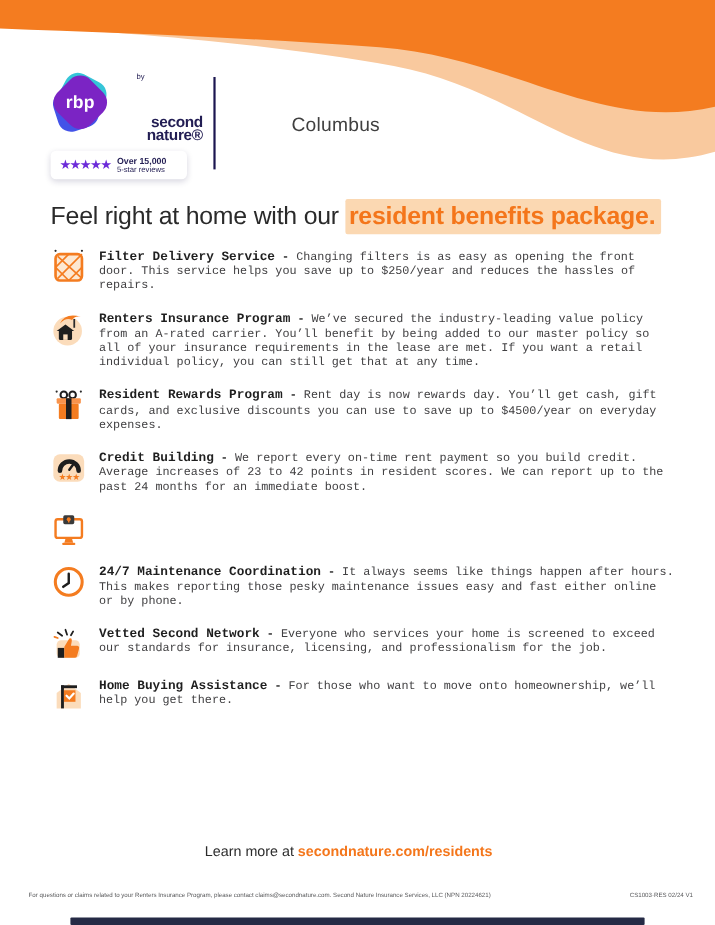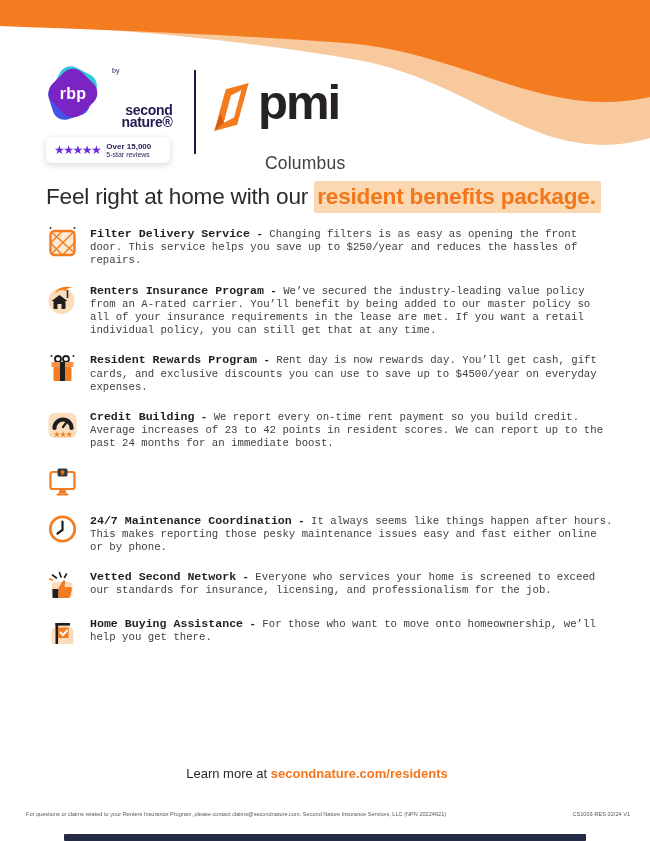--- a/index.html
+++ b/index.html
@@ -6,21 +6,21 @@
   body{
     width:650px;height:841px;position:relative;overflow:hidden;
     background:#ffffff;font-family:"Liberation Sans", sans-serif;
     -webkit-font-smoothing:antialiased;
   }
   .wave{position:absolute;top:0;left:0;}
 
   
   .logo-row{position:absolute;top:60px;left:46px;display:flex;align-items:flex-start;}
   .rbp-col{width:128px;}
-  .rbp-top{display:flex;align-items:center;gap:12px;}
+  .rbp-top{display:flex;align-items:center;gap:24px;}
   .rbp-badge{position:relative;width:54px;height:56px;flex:0 0 54px;}
   .badge-shape{position:absolute;}
   .badge-teal{width:40px;height:40px;left:8px;top:3px;background:#35C5D8;border-radius:12px;transform:rotate(28deg);}
   .badge-blue{width:38px;height:38px;left:4px;top:14px;background:#4353E8;border-radius:12px;transform:rotate(-18deg);}
   .badge-purple{width:42px;height:42px;left:6px;top:6px;background:#7B24C4;border-radius:13px;transform:rotate(45deg);}
   .rbp-text{position:absolute;left:0;top:0;width:54px;height:56px;display:flex;align-items:center;justify-content:center;
     color:#fff;font-weight:bold;font-size:16px;letter-spacing:.2px;}
   .byline{display:flex;align-items:flex-start;gap:2px;margin-top:4px;}
   .by{font-size:7px;color:#221D53;margin-top:3px;}
   .sn{font-size:14px;line-height:12px;font-weight:bold;color:#221D53;text-align:right;letter-spacing:-.3px;margin-top:40px;}
@@ -88,28 +88,20 @@
       <span class="review-lines">
         <span class="review-l1">Over 15,000</span>
         <span class="review-l2">5-star reviews</span>
       </span>
     </div>
   </div>
 
   <div class="divider"></div>
 
   <div class="pmi-col">
-    <div class="pmi-row">
-      <svg width="38" height="50" viewBox="0 0 36 48">
-        <path d="M1,47 L12,7 L34,1 L23,41 Z" fill="#F47C20"></path>
-        <path d="M10,39 L17,13 L27,8 L20,34 Z" fill="#ffffff"></path>
-        <path d="M1,47 L10,39 L7,31 Z" fill="#D95B12"></path>
-      </svg>
-      <span class="pmi-name">pmi</span>
-    </div>
     <div class="pmi-loc">Columbus</div>
   </div>
 </div>
 
 <div class="page-title">
   <span>Feel right at home with our </span><span class="hl">resident benefits package.</span>
 </div>
 
 <div class="benefits">
 

